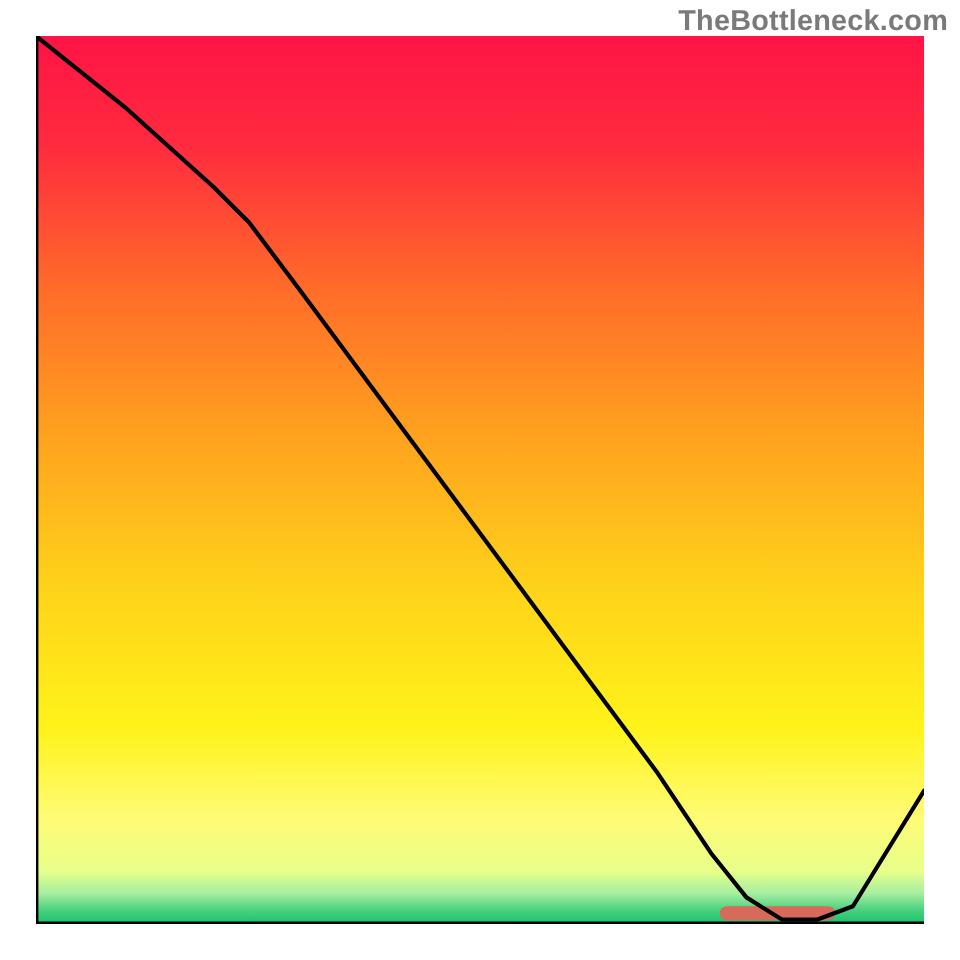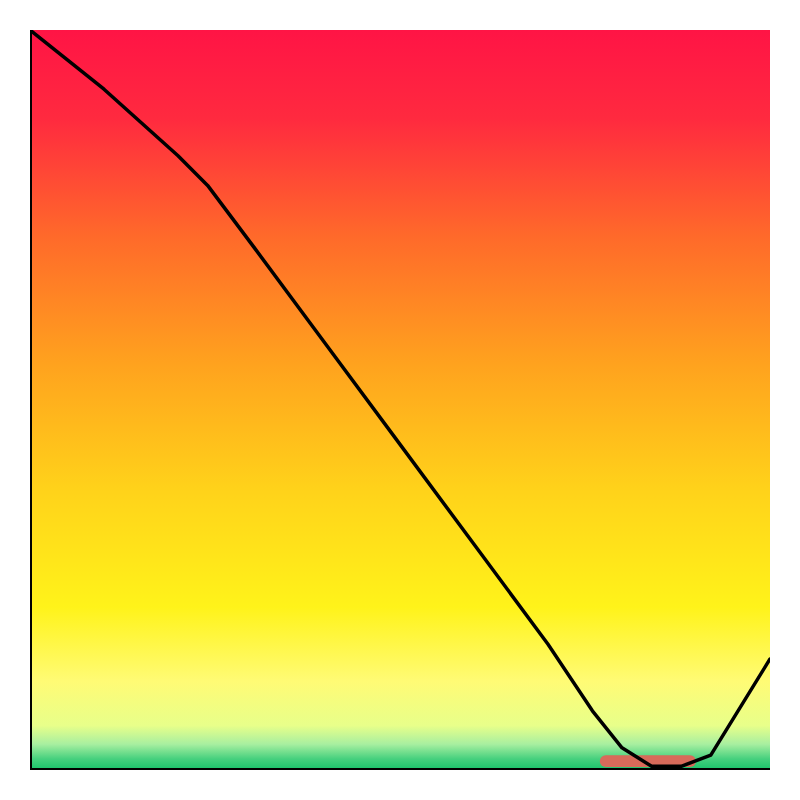--- a/index.html
+++ b/index.html
@@ -32,20 +32,21 @@
     height: 740px;
   }
   svg {
     display: block;
   }
 </style>
 </head>
 <body>
 <div class="container">
 
+  <div class="watermark">TheBottleneck.com</div>
 
   <div class="plot-area">
     <svg id="chart-svg" width="740" height="740" viewBox="0 0 740 740">
         <defs>
           <linearGradient id="bg-grad" x1="0" y1="0" x2="0" y2="1">
             <stop offset="0%" stop-color="#ff1445"></stop>
             <stop offset="12%" stop-color="#ff2a3f"></stop>
             <stop offset="28.000000000000004%" stop-color="#ff6a2a"></stop>
             <stop offset="45%" stop-color="#ffa21e"></stop>
             <stop offset="62%" stop-color="#ffd21a"></stop>

